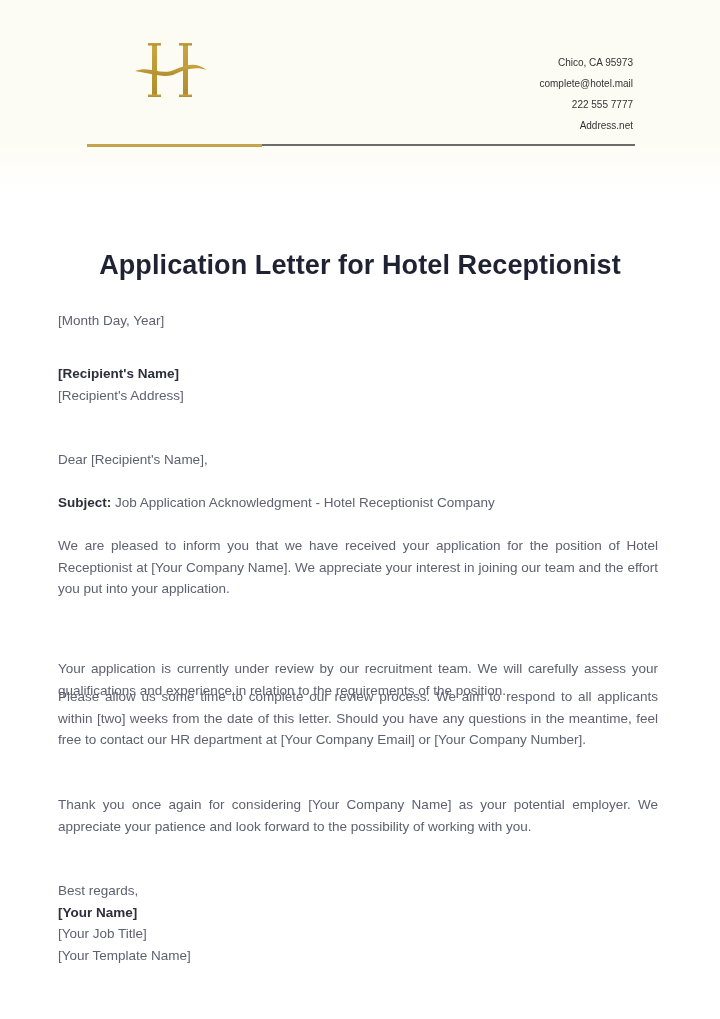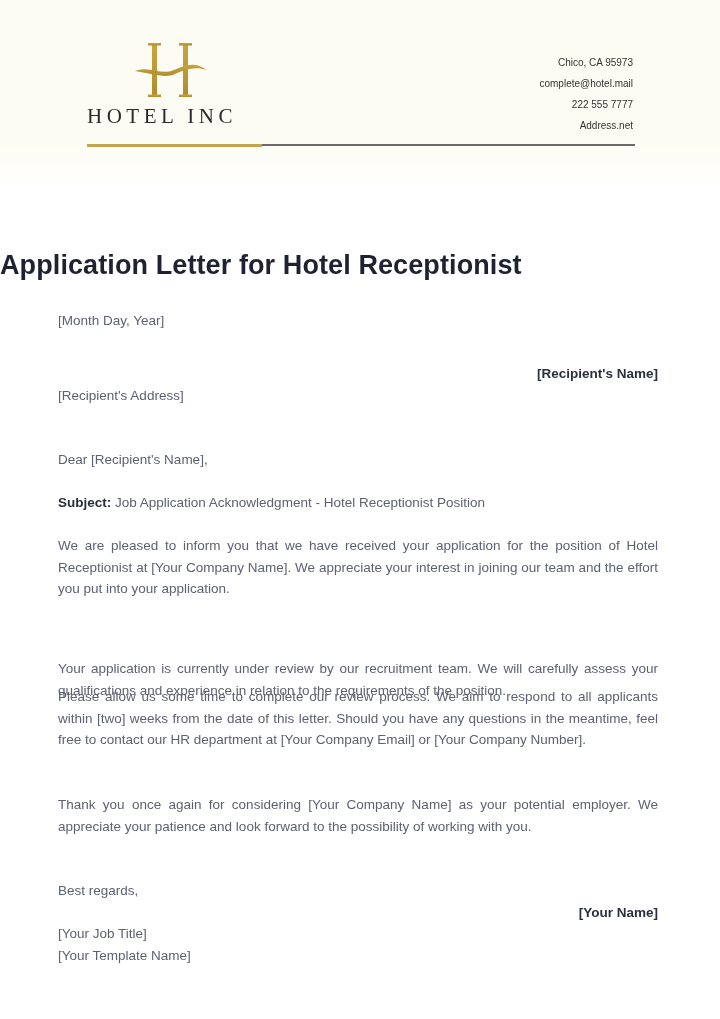--- a/index.html
+++ b/index.html
@@ -28,30 +28,30 @@
   }
   .divider {
     position: absolute; left: 87px; top: 144px; width: 548px; height: 2px;
     background: #6b6b6b;
   }
   .divider .gold {
     position: absolute; left: 0; top: -0.5px; width: 175px; height: 3px;
     background: #c4a44e;
   }
   .title {
-    position: absolute; left: 0; width: 720px; top: 250px; text-align: left;
+    position: absolute; left: 0; width: 720px; top: 250px; text-align: center;
     font-size: 27px; font-weight: bold; color: #1f2233; letter-spacing: 0.1px;
   }
   .body-text {
     position: absolute; left: 58px; width: 600px;
     font-size: 13.5px; line-height: 21.5px; color: #5e6170;
   }
   .body-text p { margin: 0; }
   .justify { text-align: justify; text-align-last: left; }
-  .bold { font-weight: bold; color: #2c2f3c; text-align: right; }
+  .bold { font-weight: bold; color: #2c2f3c; }
 </style>
 </head>
 <body>
 
 <div class="header">
   <svg class="logo-mark" viewBox="0 0 80 60">
     <defs>
       <linearGradient id="g" x1="0" y1="0" x2="0" y2="1">
         <stop offset="0" stop-color="#c9a640"></stop>
         <stop offset="1" stop-color="#b08d2c"></stop>
@@ -61,21 +61,20 @@
     <rect x="22" y="4" width="5" height="52" fill="url(#g)"></rect>
     <rect x="18" y="3" width="13" height="2.5" fill="url(#g)"></rect>
     <rect x="18" y="54.5" width="13" height="2.5" fill="url(#g)"></rect>
 
     <rect x="53" y="4" width="5" height="52" fill="url(#g)"></rect>
     <rect x="49" y="3" width="13" height="2.5" fill="url(#g)"></rect>
     <rect x="49" y="54.5" width="13" height="2.5" fill="url(#g)"></rect>
 
     <path d="M5 31 C 20 25, 30 36, 44 30 S 66 22, 77 30 C 66 26, 55 29, 45 34 S 20 33, 5 31 Z" fill="url(#g)"></path>
   </svg>
-  <div class="brand-name">HOTEL INC</div>
 
   <div class="contact">
     <div>Chico, CA 95973</div>
     <div>complete@hotel.mail</div>
     <div>222 555 7777</div>
     <div>Address.net</div>
   </div>
 
   <div class="divider">
     <div class="gold"></div>
@@ -91,21 +90,21 @@
 <div class="body-text" style="top:363px;">
   <p class="bold">[Recipient's Name]</p>
   <p>[Recipient's Address]</p>
 </div>
 
 <div class="body-text" style="top:449px;">
   <p>Dear [Recipient's Name],</p>
 </div>
 
 <div class="body-text" style="top:492px;">
-  <p><span class="bold">Subject:</span><span> Job Application Acknowledgment - Hotel Receptionist Position</span></p>
+  <p><span class="bold">Subject:</span><span> Job Application Acknowledgment - Hotel Receptionist Company</span></p>
 </div>
 
 <div class="body-text justify" style="top:535px;">
   <p>We are pleased to inform you that we have received your application for the position of Hotel Receptionist at [Your Company Name]. We appreciate your interest in joining our team and the effort you put into your application.</p>
 </div>
 
 <div class="body-text justify" style="top:658px;">
   <p>Your application is currently under review by our recruitment team. We will carefully assess your qualifications and experience in relation to the requirements of the position.</p>
 </div>
 

